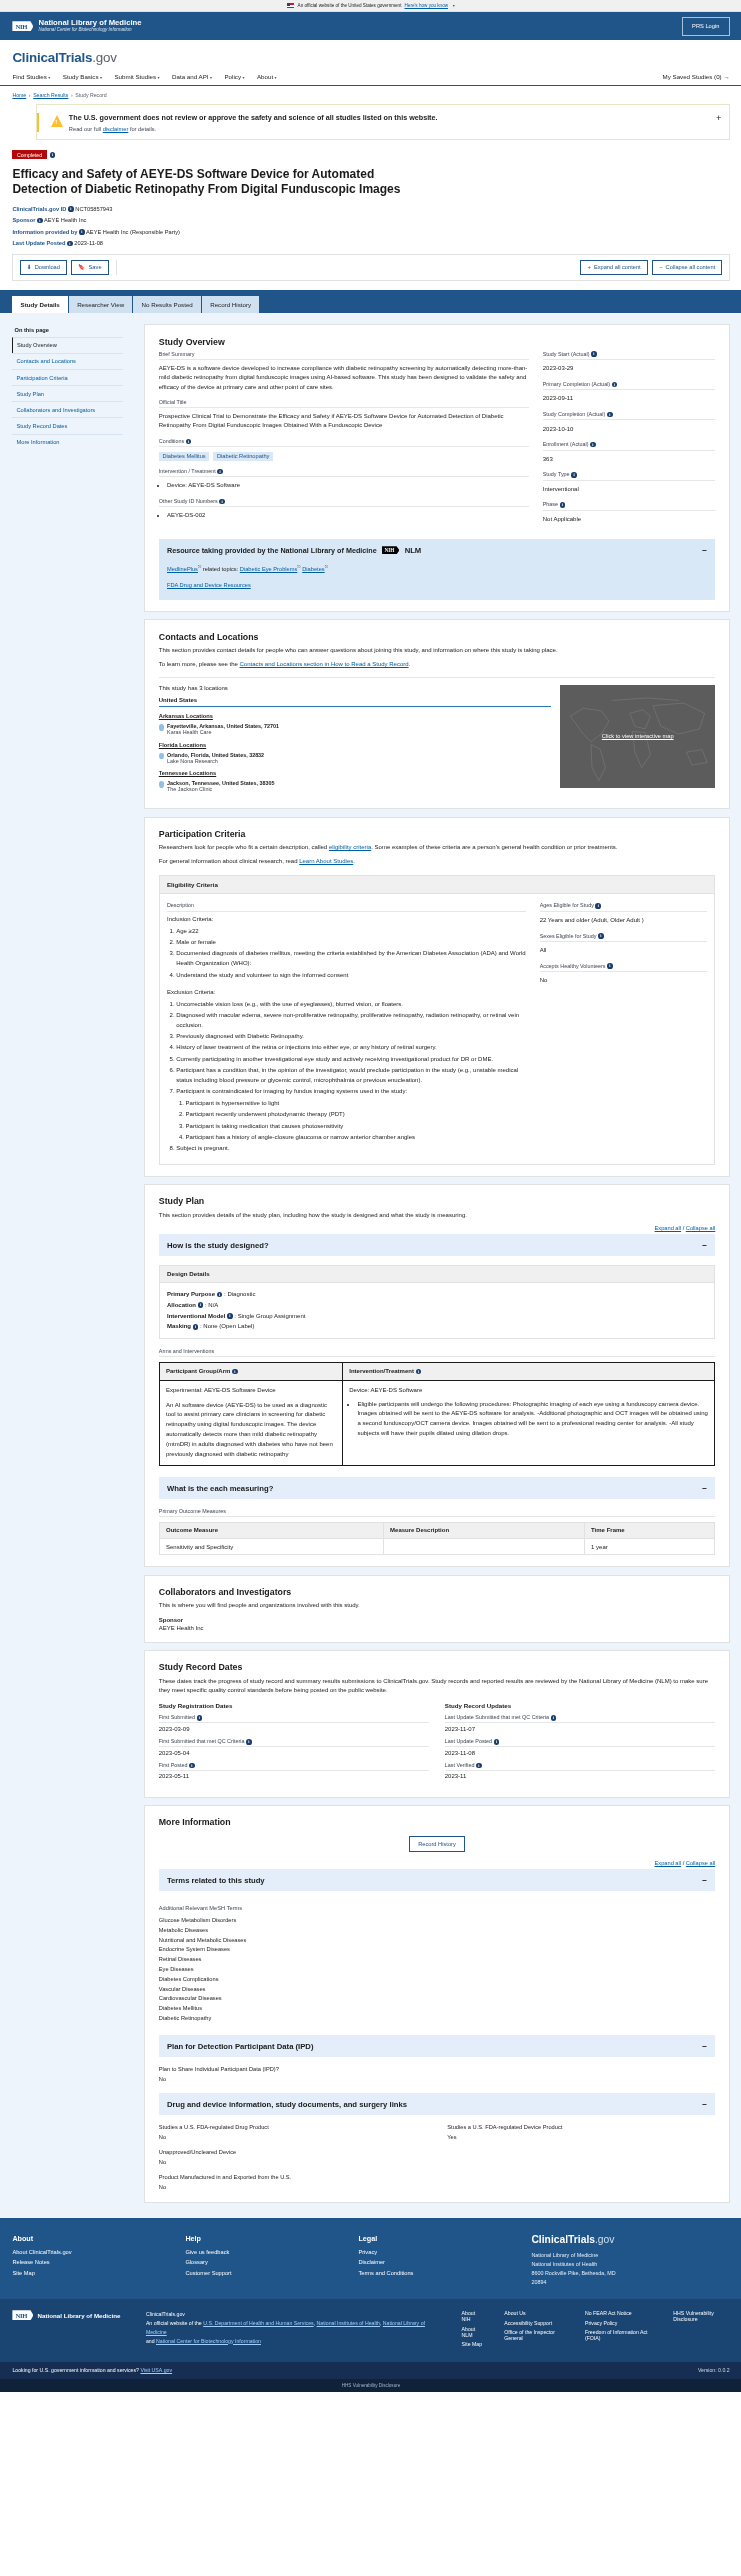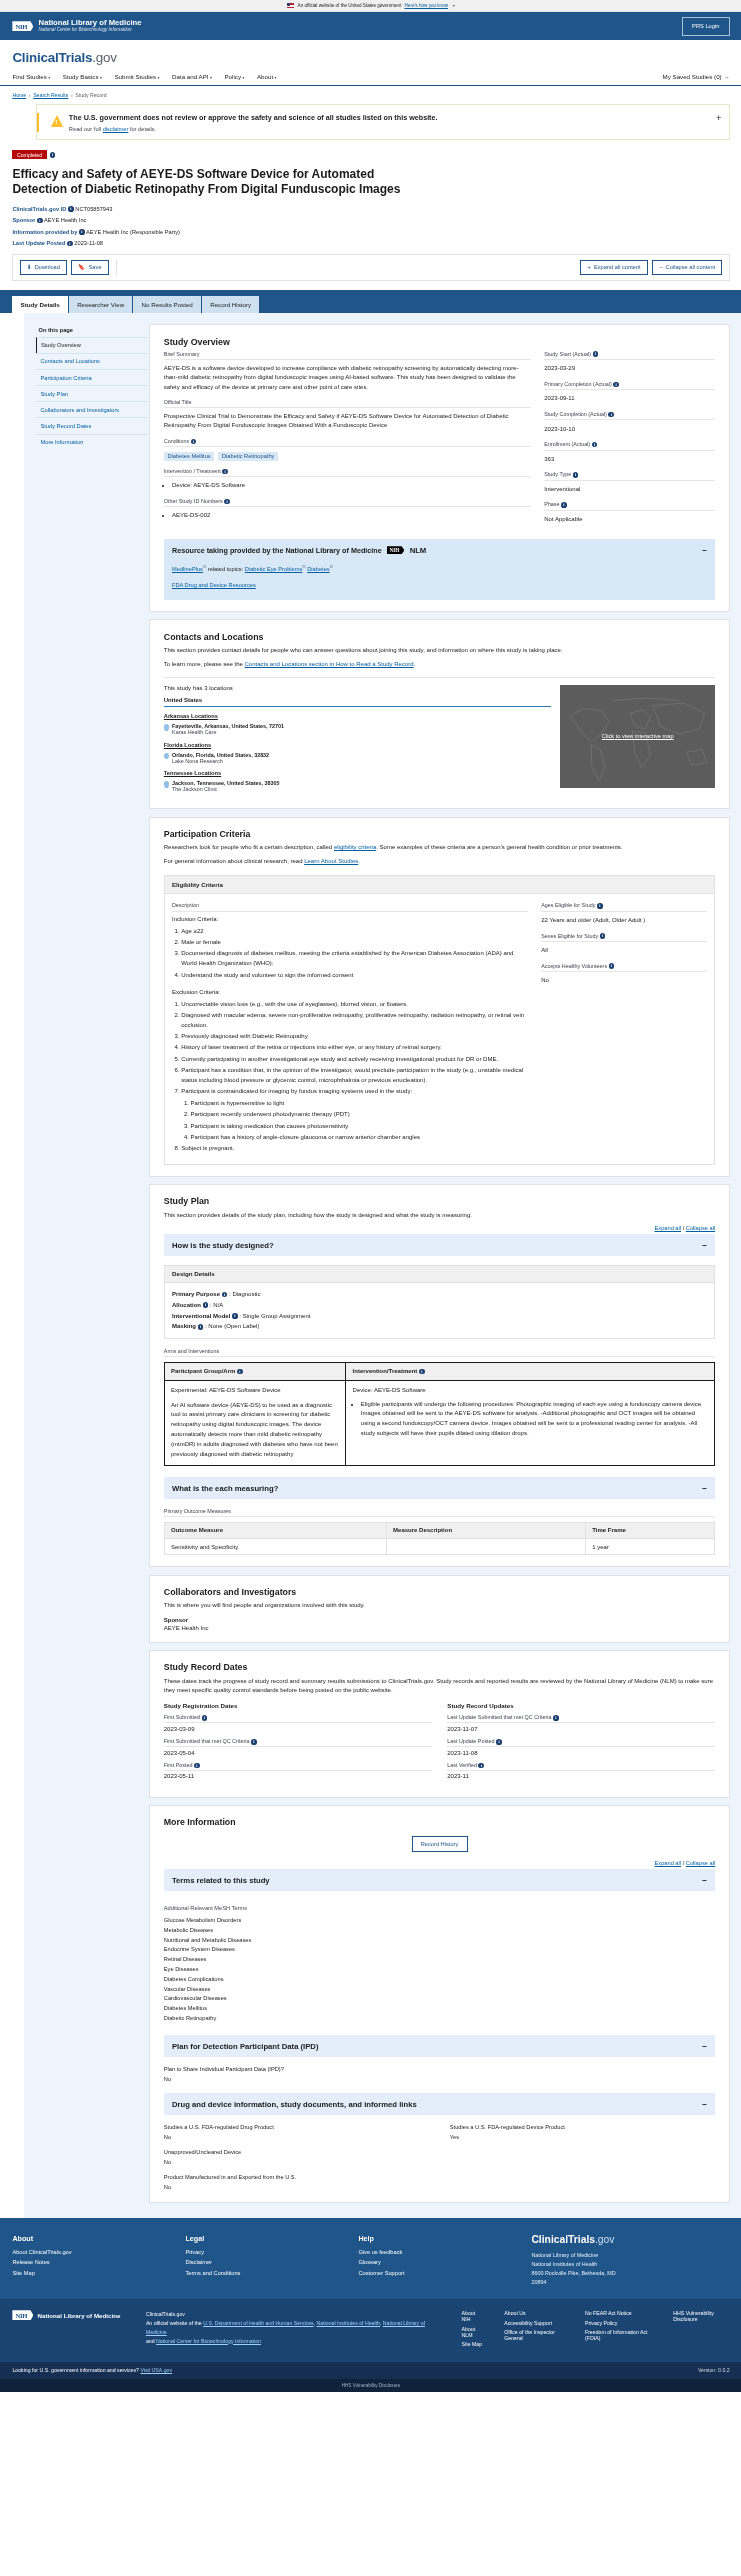--- a/index.html
+++ b/index.html
@@ -160,21 +160,21 @@
 
   
   .tabs-bar { background: #20558a; padding: 5.2px 12.4px 0 12.4px; display: flex; gap: 1px; margin-top: 9.3px; }
   .tab {
     background: #cfe0f0; color: #1b1b1b; font-size: 6.2px;
     padding: 5.2px 8.2px; cursor: pointer; white-space: nowrap;
   }
   .tab.active { background: #fff; font-weight: bold; }
 
   
-  .content { display: flex; background: #eef4fb; padding: 11.3px 12.4px 15.5px 12.4px; gap: 2px; margin-left: 24px; }
+  .content { display: flex; background: #eef4fb; padding: 11.3px 12.4px 15.5px 12.4px; gap: 21px; }
   .sidebar { width: 111px; flex: none; }
   .sidebar-title { font-size: 5.7px; font-weight: bold; padding: 3.1px 2.1px; color: #1b1b1b; }
   .sidebar-item {
     font-size: 5.7px; padding: 4.6px 4.1px; border-top: 0.5px solid #d6e3f0;
     color: #005ea2; cursor: pointer;
   }
   .sidebar-item.active {
     color: #1b1b1b; font-weight: normal; border-left: 1.5px solid #1b1b1b; padding-left: 3.6px;
   }
   .main-col { flex: 1; display: flex; flex-direction: column; gap: 7.2px; }
@@ -806,21 +806,21 @@
       <div class="panel-head" style="margin-top:11.3px;">
         <span>Plan for Detection Participant Data (IPD)</span>
         <span class="toggle">−</span>
       </div>
       <div class="panel-body">
         <div style="font-size:5.7px;">Plan to Share Individual Participant Data (IPD)?</div>
         <div style="font-size:5.7px;margin-top:4.1px;">No</div>
       </div>
 
       <div class="panel-head" style="margin-top:11.3px;">
-        <span>Drug and device information, study documents, and informed links</span>
+        <span>Drug and device information, study documents, and surgery links</span>
         <span class="toggle">−</span>
       </div>
       <div class="panel-body">
         <div style="display:flex;gap:20.6px;">
           <div style="flex:1;">
             <div style="font-size:5.7px;">Studies a U.S. FDA-regulated Drug Product</div>
             <div style="font-size:5.7px;margin-top:4.1px;">No</div>
             <div style="font-size:5.7px;margin-top:9.3px;">Unapproved/Uncleared Device</div>
             <div style="font-size:5.7px;margin-top:4.1px;">No</div>
             <div style="font-size:5.7px;margin-top:9.3px;">Product Manufactured in and Exported from the U.S.</div>
@@ -838,30 +838,30 @@
 </div>
 
 <div class="footer">
   <div class="f-col">
     <h4>About</h4>
     <a href="#">About ClinicalTrials.gov</a>
     <a href="#">Release Notes</a>
     <a href="#">Site Map</a>
   </div>
   <div class="f-col">
+    <h4>Help</h4>
+    <a href="#">Give us feedback</a>
+    <a href="#">Glossary</a>
+    <a href="#">Customer Support</a>
+  </div>
+  <div class="f-col">
     <h4>Legal</h4>
     <a href="#">Privacy</a>
     <a href="#">Disclaimer</a>
     <a href="#">Terms and Conditions</a>
-  </div>
-  <div class="f-col">
-    <h4>Help</h4>
-    <a href="#">Give us feedback</a>
-    <a href="#">Glossary</a>
-    <a href="#">Customer Support</a>
   </div>
   <div class="f-brand">
     <div class="ct"><span>ClinicalTrials</span><span class="g">.gov</span></div>
     <div class="addr" style="white-space:pre-line;">National Library of Medicine
 National Institutes of Health
 8600 Rockville Pike, Bethesda, MD
 20894</div>
   </div>
 </div>
 

